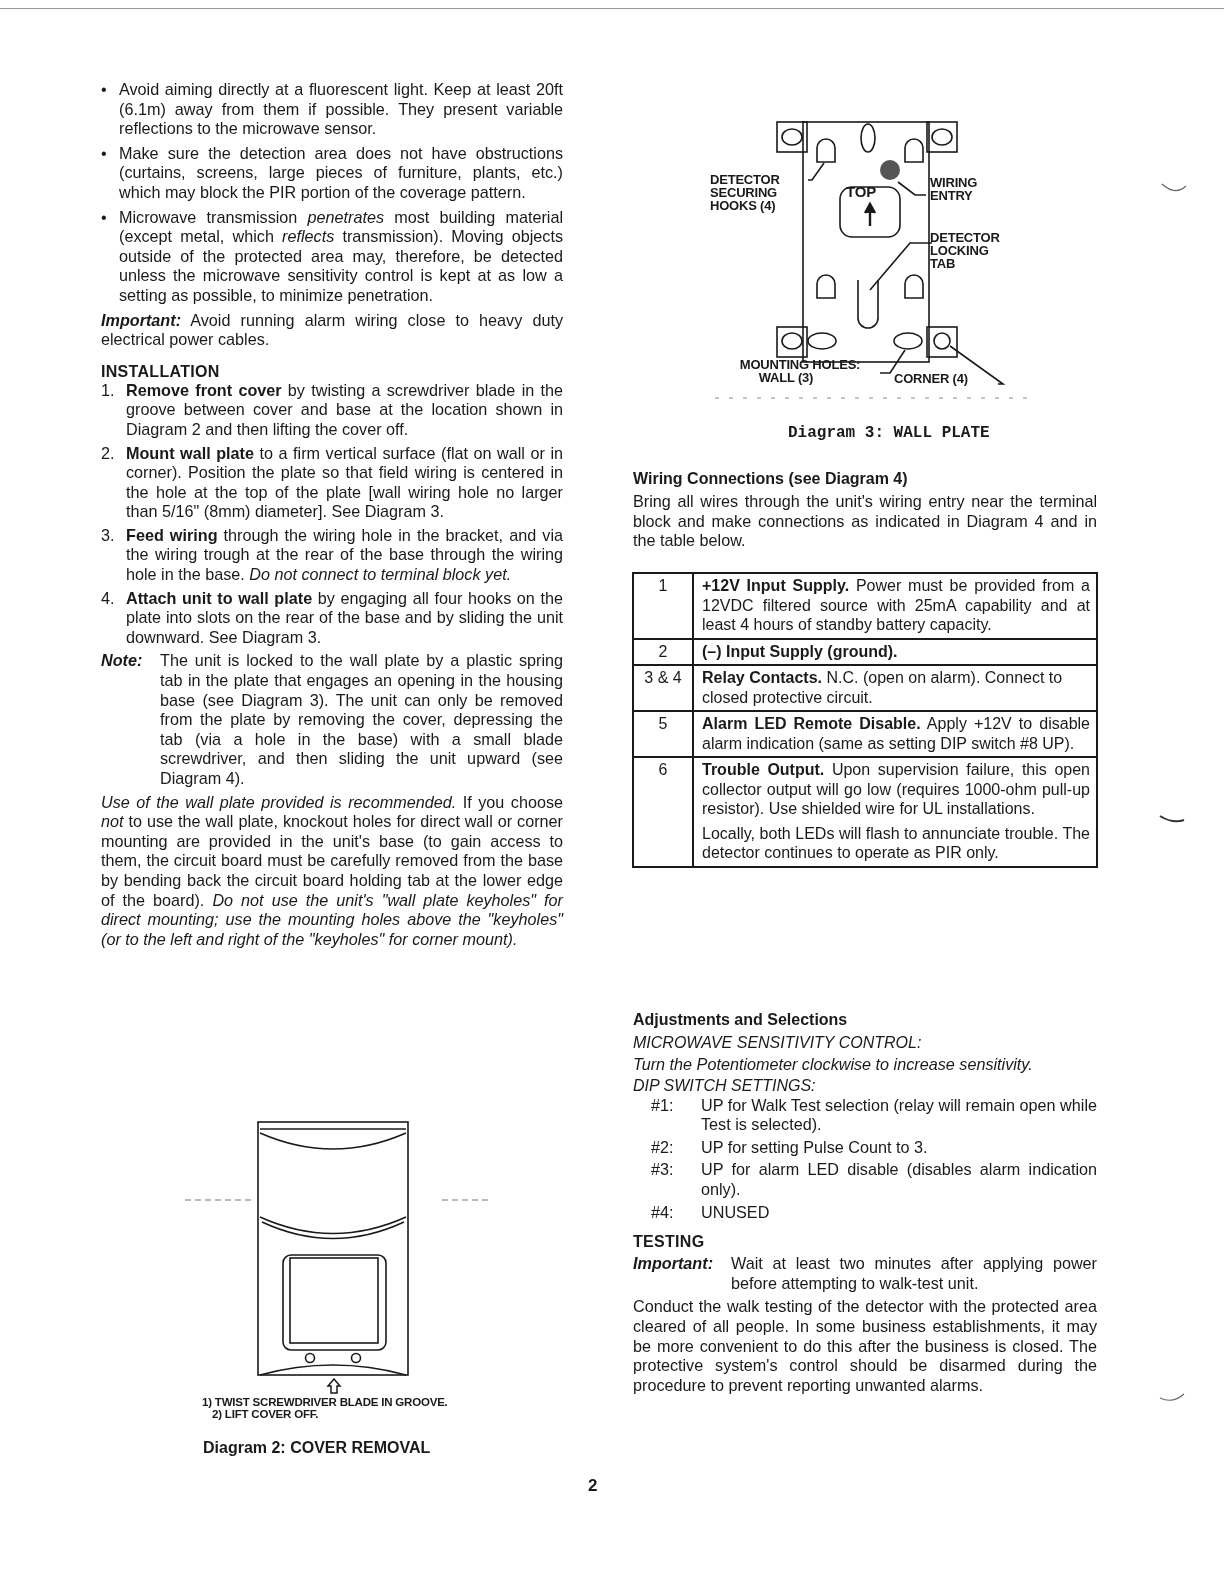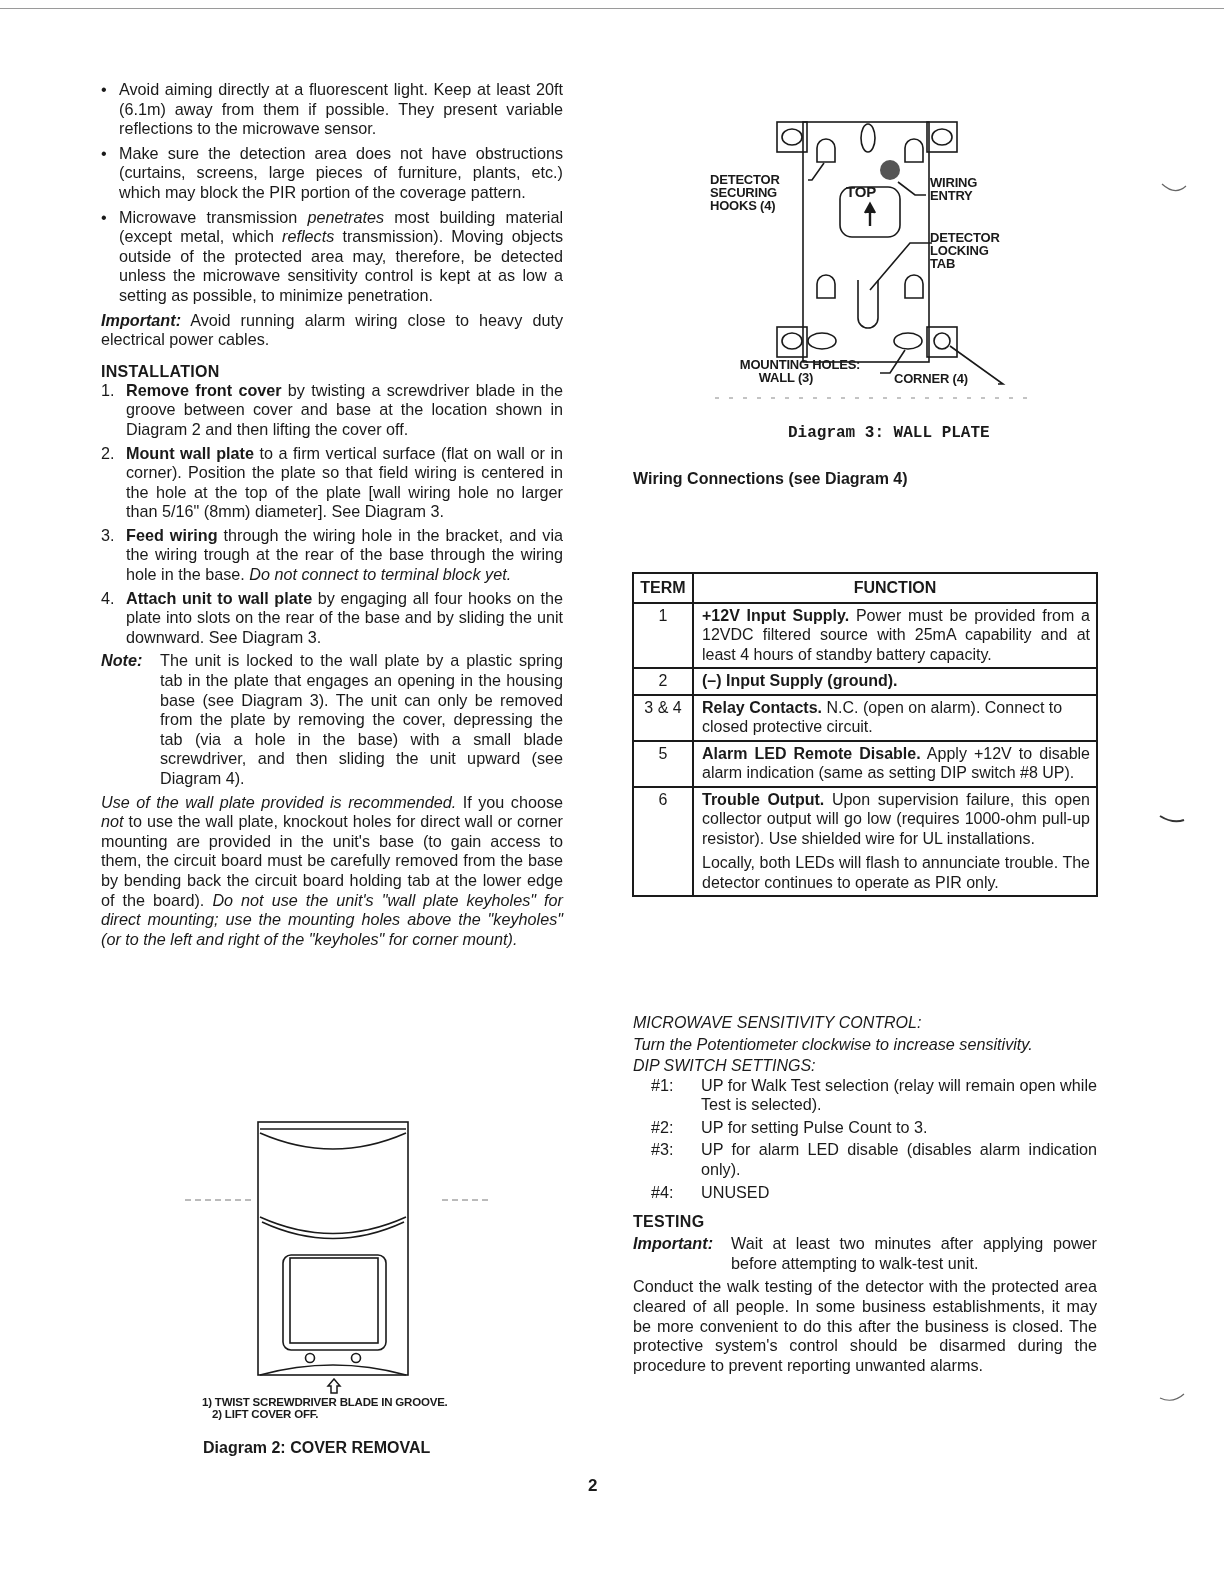--- a/index.html
+++ b/index.html
@@ -129,29 +129,26 @@
 </div>
 <div class="diag-label" style="left:725px;top:358px;text-align:center;width:150px;">
   <div>MOUNTING HOLES:</div>
   <div style="padding-right:28px;">WALL (3)</div>
 </div>
 <div class="diag-label" style="left:894px;top:372px;">CORNER (4)</div>
 <div class="caption" style="left:788px;top:424px;font-family:Liberation Mono, monospace;">Diagram 3:  WALL PLATE</div>
 
 <div class="col col-right" style="top:469px;">
   <div class="h-sub">Wiring Connections (see Diagram 4)</div>
+  <p style="margin-top:3px;">Bring all wires through the unit's wiring entry near the terminal block and make connections as indicated in Diagram 4 and in the table below.</p>
 </div>
 
 <div style="position:absolute;left:632px;top:572px;">
   <table class="term">
     <tbody>
-        <tr>
-      <th style="width:58px;">TERM</th>
-      <th>FUNCTION</th>
-    </tr>
     <tr>
       <td class="t">1</td>
       <td class="f"><b>+12V Input Supply.</b><span> Power must be provided from a 12VDC filtered source with 25mA capability and at least 4 hours of standby battery capacity.</span></td>
     </tr>
     <tr>
       <td class="t">2</td>
       <td class="f"><b>(–) Input Supply (ground).</b><span></span></td>
     </tr>
     <tr>
       <td class="t">3 &amp; 4</td>
@@ -163,20 +160,21 @@
     </tr>
     <tr>
       <td class="t">6</td>
       <td class="f"><b>Trouble Output.</b><span> Upon supervision failure, this open collector output will go low (requires 1000-ohm pull-up resistor). Use shielded wire for UL installations.</span><p style="margin-top:5px;">Locally, both LEDs will flash to annunciate trouble. The detector continues to operate as PIR only.</p></td>
     </tr>
   </tbody>
     </table>
 </div>
 
 <div class="col col-right" style="top:1010px;">
+  <div class="h-sub">Adjustments and Selections</div>
   <div class="ital-head" style="margin-top:2px;">MICROWAVE SENSITIVITY CONTROL:</div>
   <p style="margin-top:2px;font-style:italic;">Turn the Potentiometer clockwise to increase sensitivity.</p>
   <div class="ital-head">DIP SWITCH SETTINGS:</div>
   <div class="dip"><span class="k">#1:</span><span>UP for Walk Test selection (relay will remain open while Test is selected).</span></div>
   <div class="dip"><span class="k">#2:</span><span>UP for setting Pulse Count to 3.</span></div>
   <div class="dip"><span class="k">#3:</span><span>UP for alarm LED disable (disables alarm indication only).</span></div>
   <div class="dip"><span class="k">#4:</span><span>UNUSED</span></div>
 
   <div class="h-inst" style="margin-top:10px;">TESTING</div>
   <div class="imp" style="margin-top:3px;"><span class="lbl">Important:</span><span>Wait at least two minutes after applying power before attempting to walk-test unit.</span></div>

